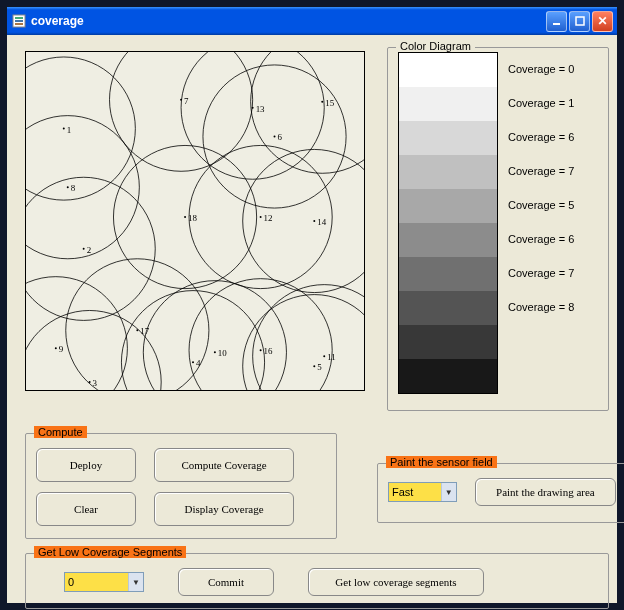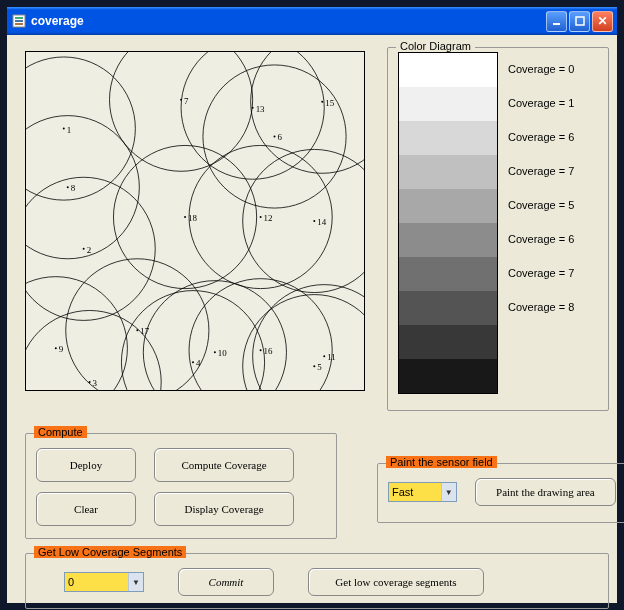--- a/index.html
+++ b/index.html
@@ -26,21 +26,21 @@
   .fieldset .legend { position: absolute; top: -8px; left: 8px; background: #f97316; padding: 0 4px; font-size: 11px; }
   .compute-box { left: 18px; top: 398px; width: 312px; height: 106px; }
   .btn-grid { display: grid; grid-template-columns: 100px 140px; grid-template-rows: 34px 34px; column-gap: 18px; row-gap: 10px; }
   .btn { border: 1px solid #888; background: #ece9d8; border-radius: 6px; font-family: Tahoma; font-size: 11px; cursor: pointer; box-shadow: inset 1px 1px 0 #fff; padding: 0; }
   .paint-box { left: 352px; top: 428px; width: 250px; height: 60px; margin-left: 18px; }
   .paint-row { display: flex; align-items: center; gap: 18px; }
   .select { height: 20px; width: 70px; background: #fde047; border: 1px solid #7f9db9; display: flex; align-items: center; justify-content: space-between; padding: 0 0 0 3px; font-size: 11px; cursor: pointer; }
   .select-arrow { width: 15px; height: 100%; background: #dbe3ef; border-left: 1px solid #b8c8dc; display: flex; align-items: center; justify-content: center; font-size: 8px; color: #333; }
   .lowcov-box { left: 18px; top: 518px; width: 584px; height: 56px; padding-left: 8px; }
   .lowcov-row { display: flex; align-items: center; gap: 34px; padding-left: 30px; }
-  .lowcov-row .btn.commit { width: 96px; height: 28px; font-style: italic; }
+  .lowcov-row .btn.commit { width: 96px; height: 28px; }
   .lowcov-row .btn.getlow { width: 176px; height: 28px; }
   .paint-box .btn { width: 144px; height: 28px; }
   .node-label { font-size: 9px; font-family: Tahoma; }
 </style>
 </head>
 <body>
 
 <div class="window">
   <div class="titlebar">
     <span class="titlebar-icon">

